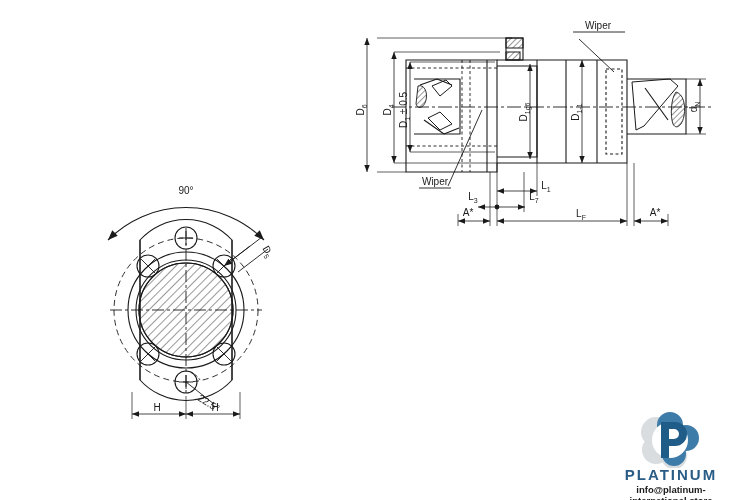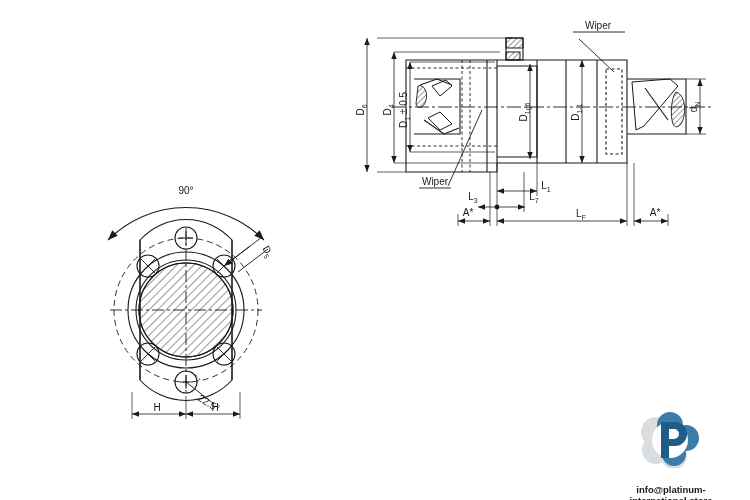--- a/index.html
+++ b/index.html
@@ -289,16 +289,17 @@
         </g>
 
         <circle cx="36" cy="28" r="18" fill="#ffffff"></circle>
 
         <g fill="#1f5c87">
           <path d="M27,10 h14 a12,12 0 0,1 0,24 h-6 v12 h-8 z
                    M35,17 v10 h5 a5,5 0 0,0 0,-10 z"></path>
         </g>
       </svg>
     </div>
+    <div id="logo-wordmark">PLATINUM</div>
     <div id="logo-email">info@platinum-international.store</div>
   </div>
 
 </div>
 
 </body></html>

